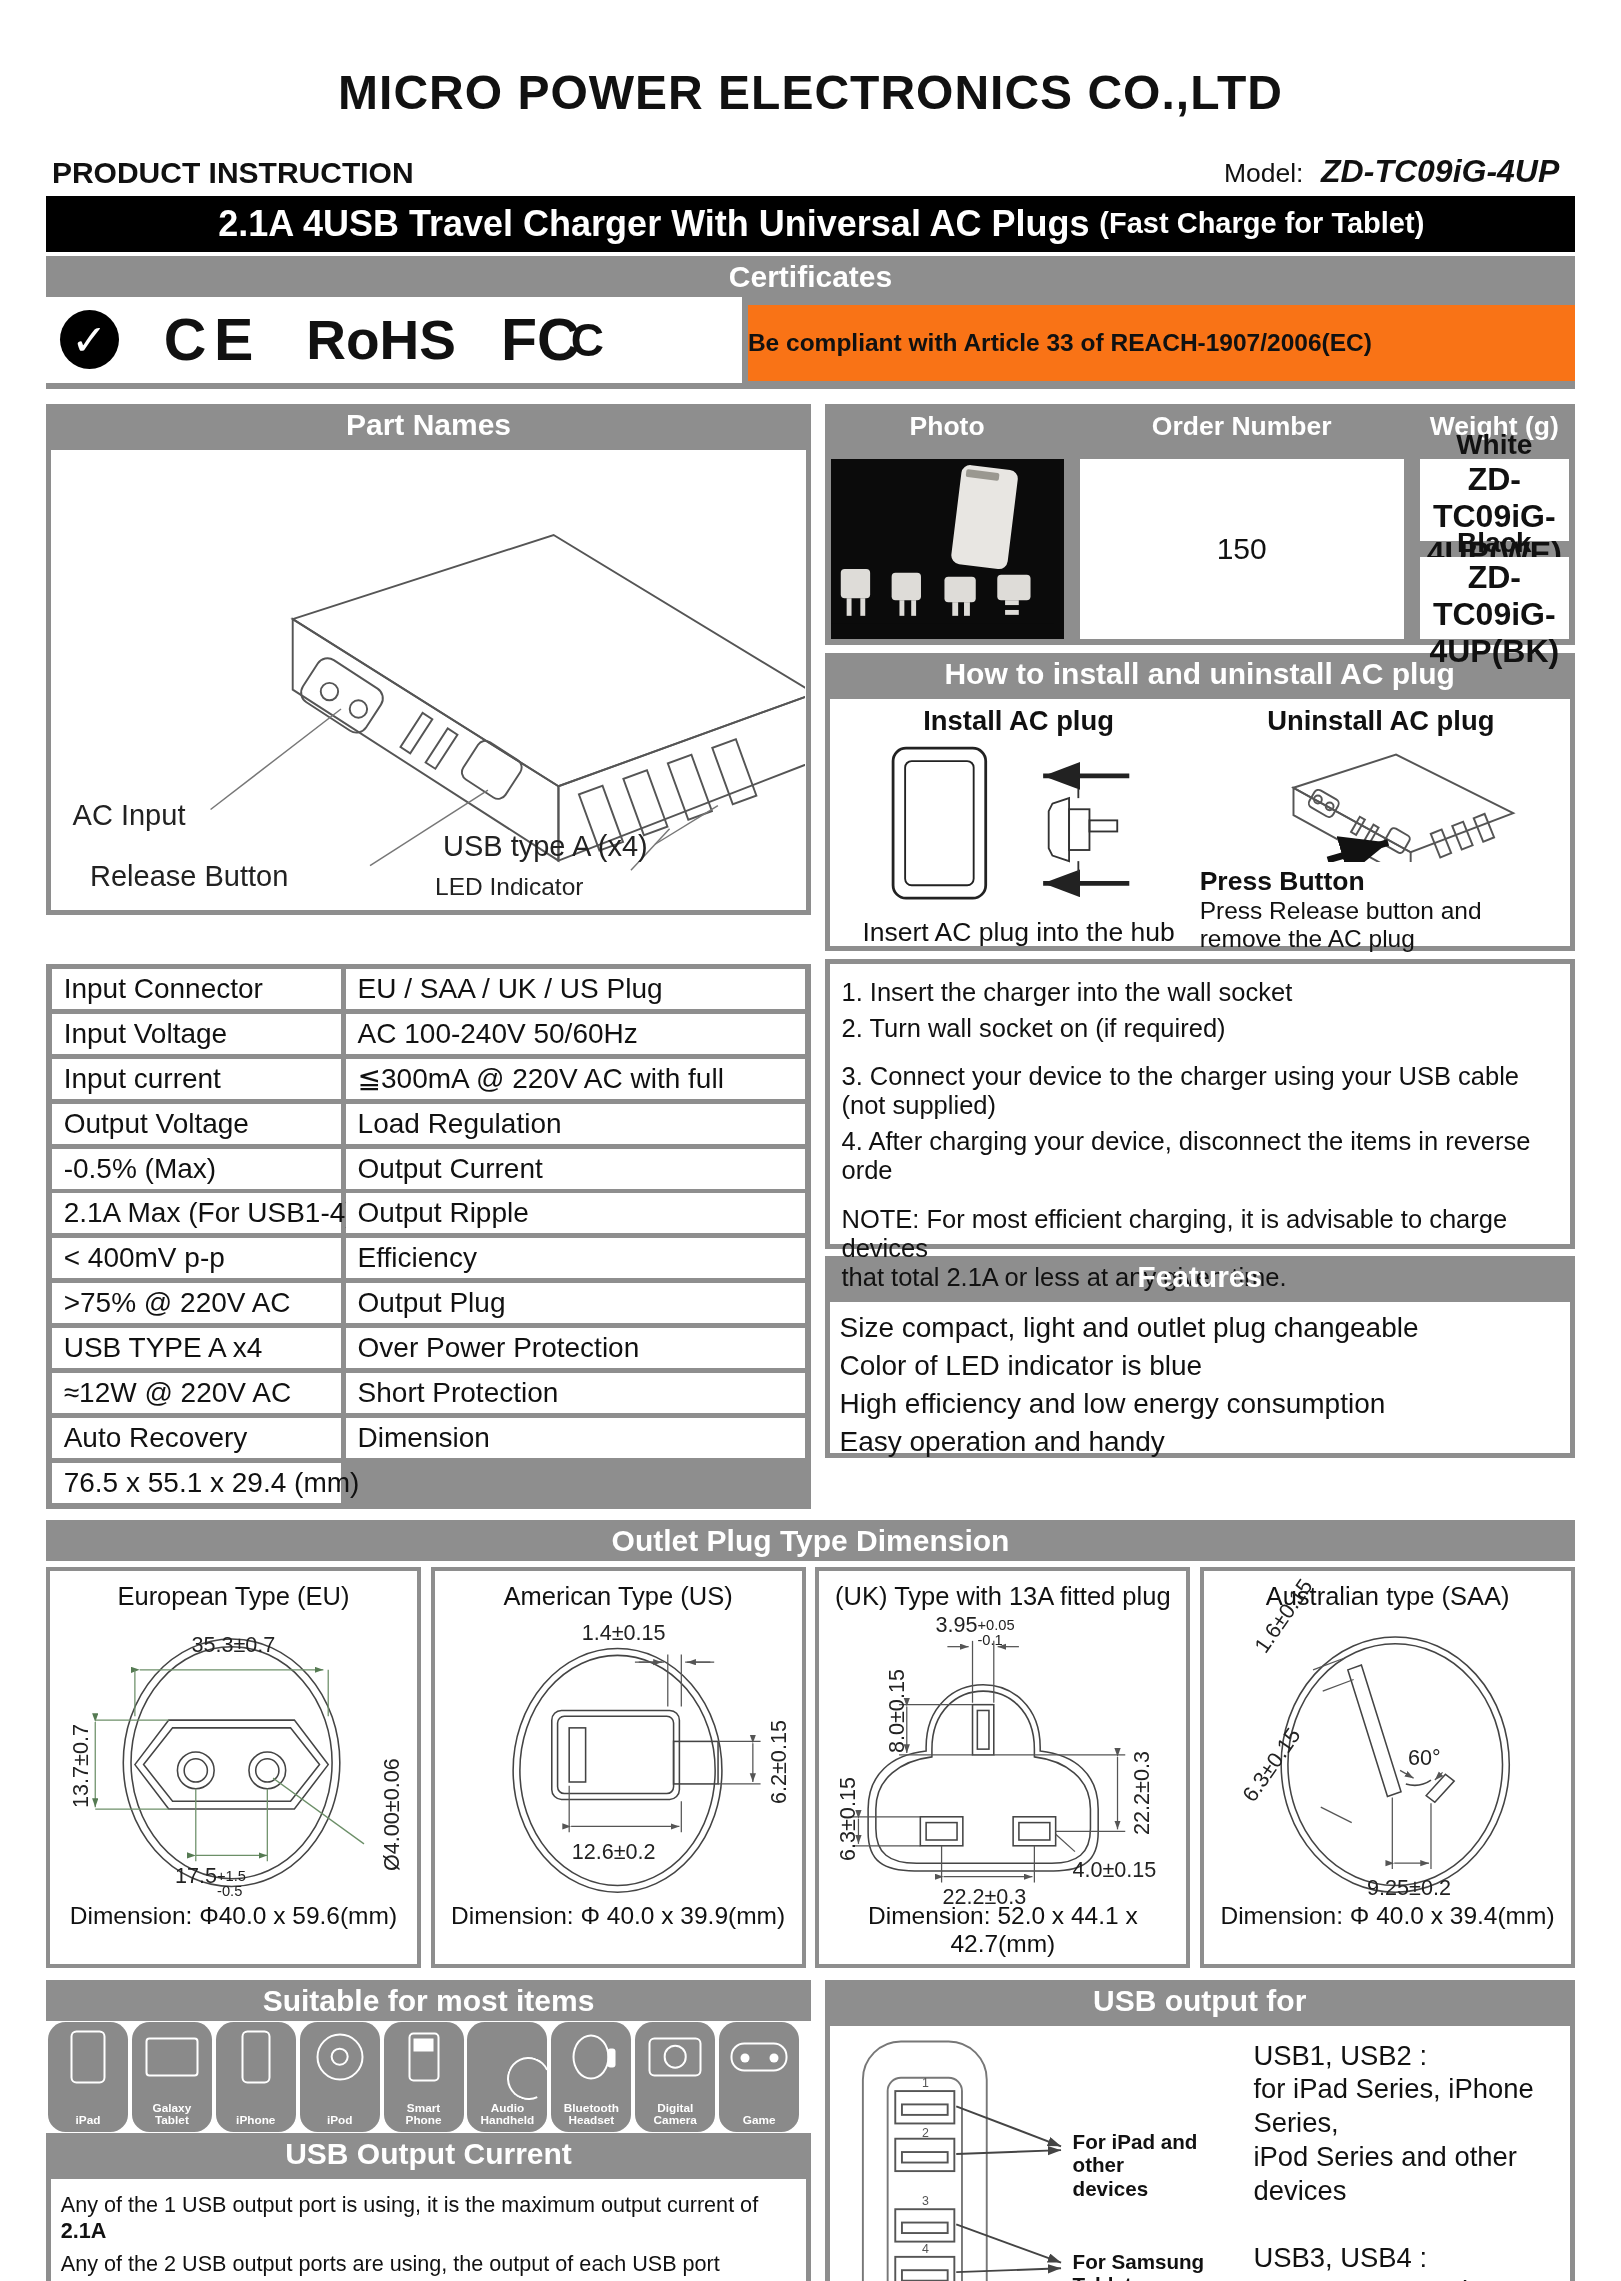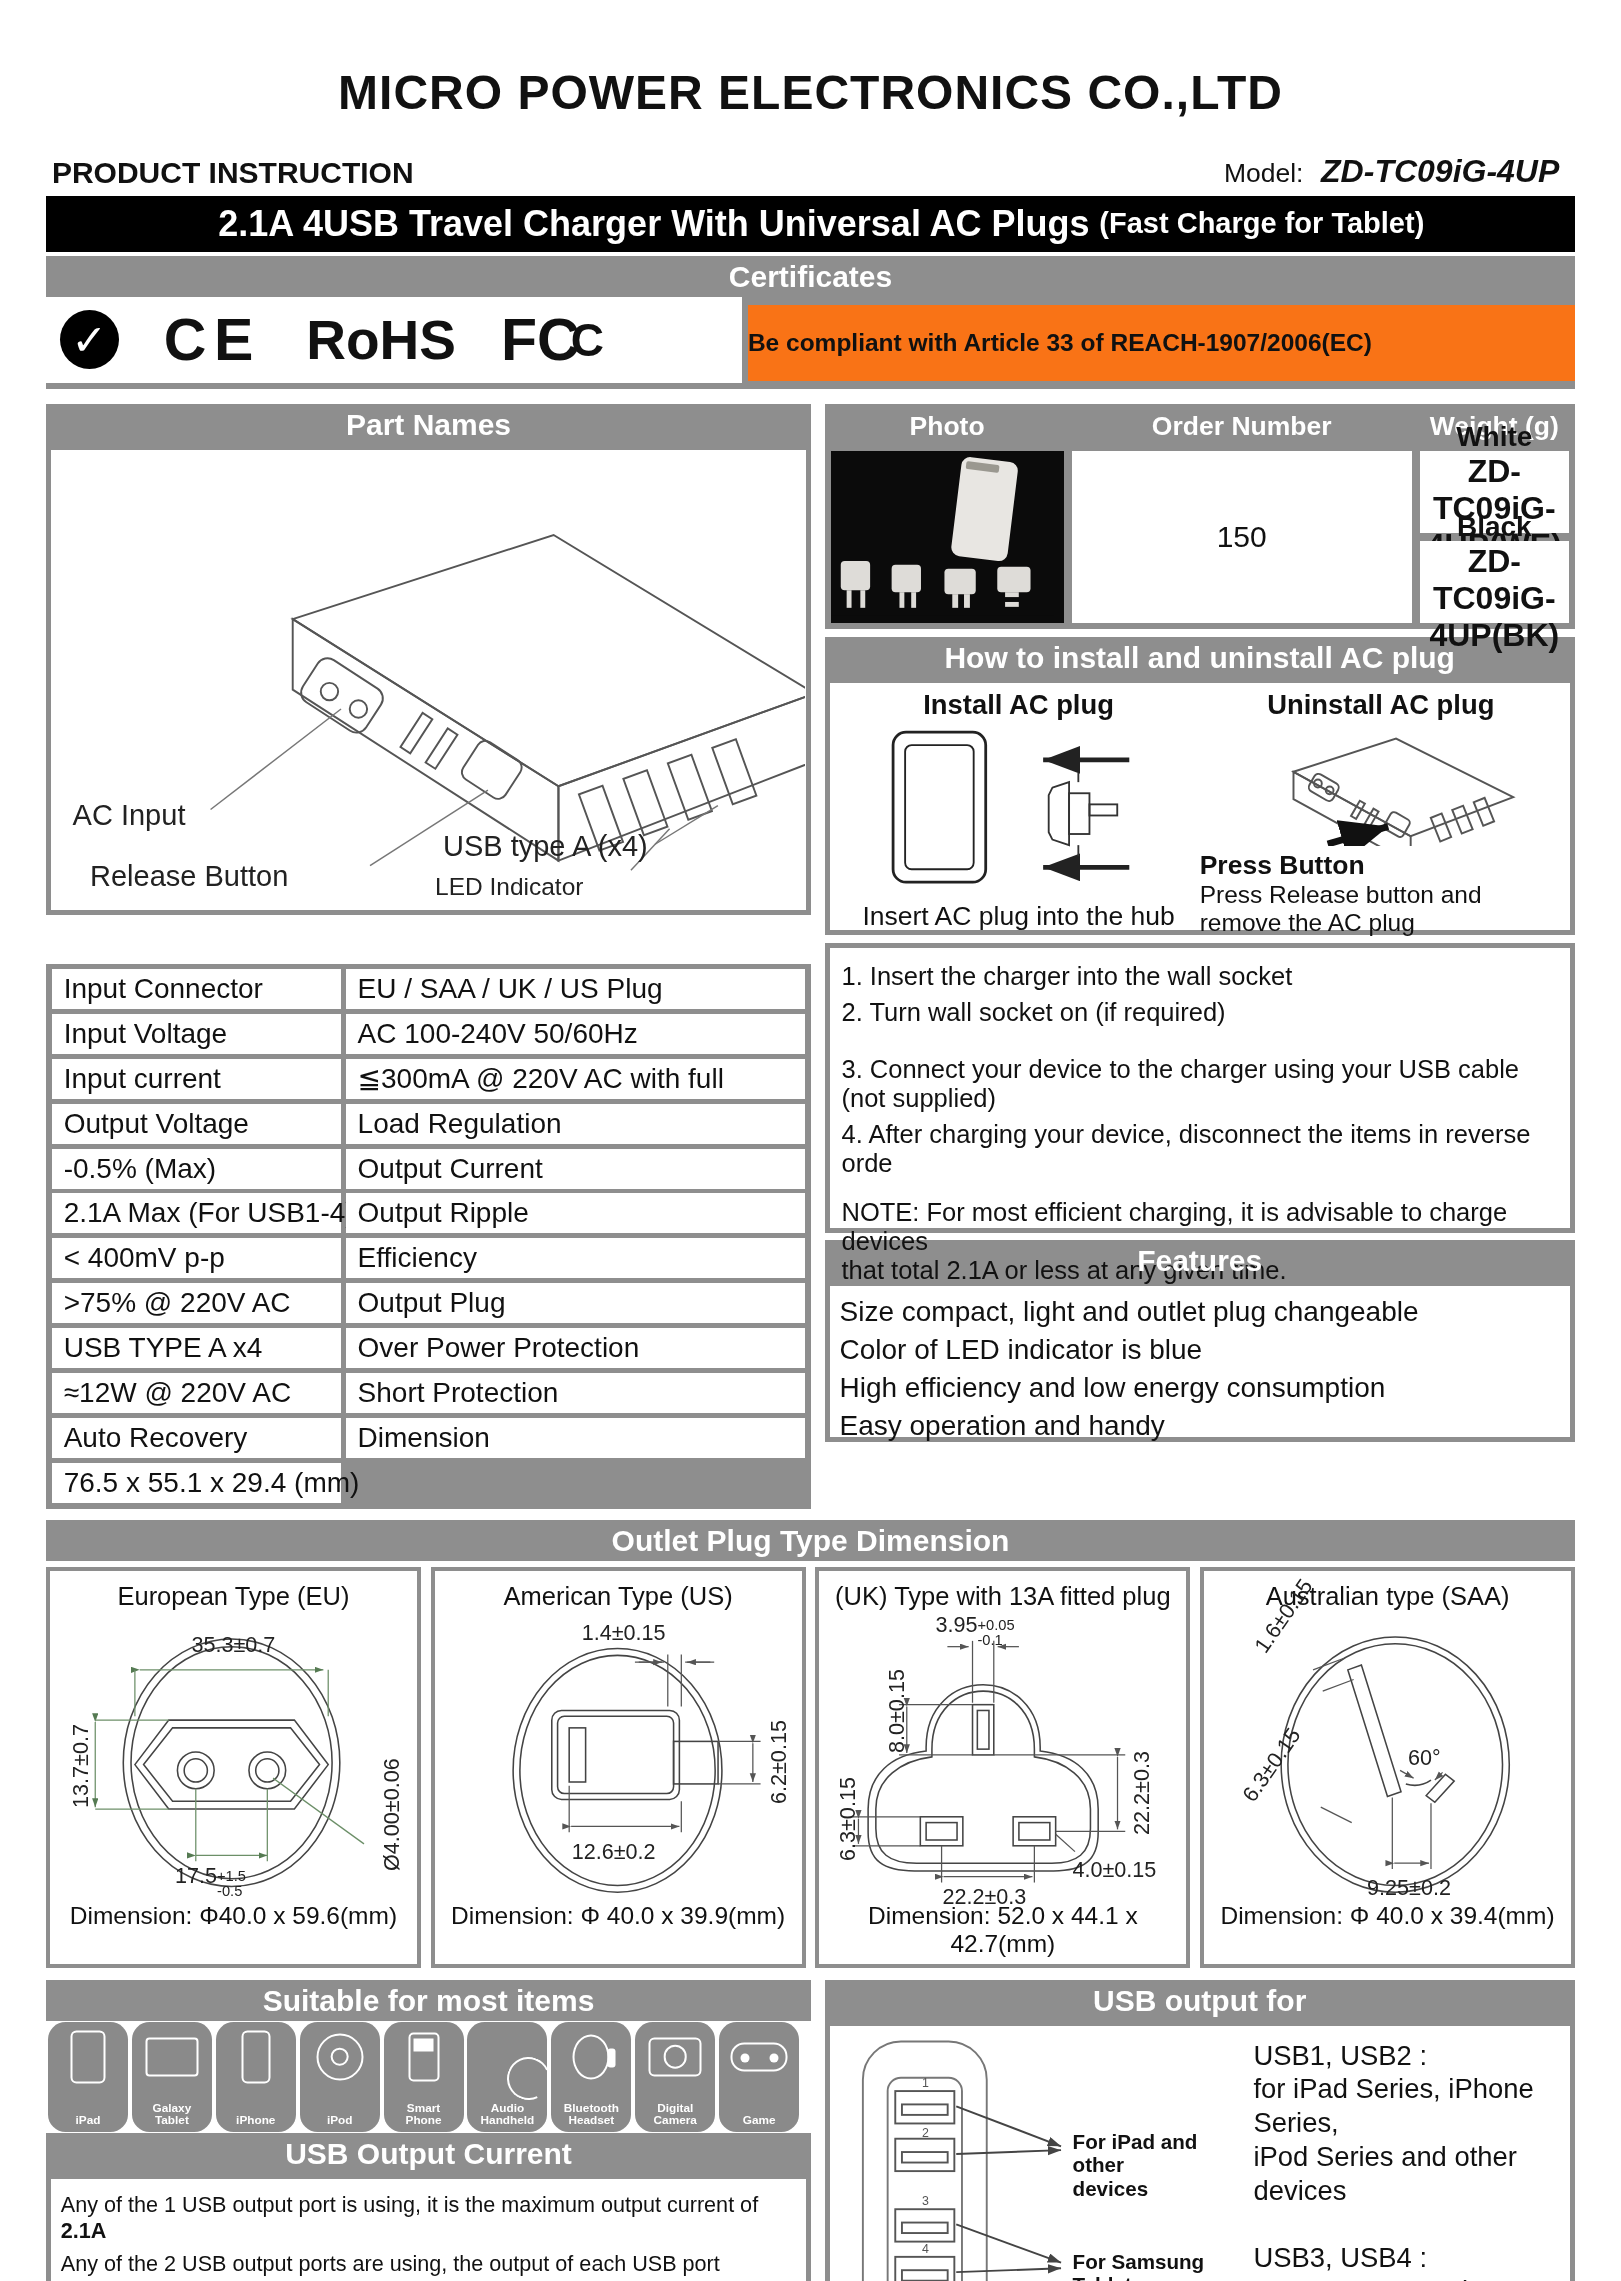--- a/index.html
+++ b/index.html
@@ -48,21 +48,21 @@
   .pn-box { height:470px; position:relative; }
   .pn-label { position:absolute; font-size:29px; color:#222; }
 
   
   .spec-table { background:#8e8e8e; padding:5.9px; display:grid;
     grid-template-columns:289px 1fr; gap:4.9px; margin-top:7.8px; }
   .spec-table div { background:#fff; font-size:28px; line-height:36px; padding:2px 0 2px 11.8px; white-space:nowrap; }
 
   
   .order-table { background:#8e8e8e; padding:5.9px; display:grid;
-    grid-template-columns:233px 1fr 149px; grid-template-rows:33px 82px 82px; gap:8px; }
+    grid-template-columns:233px 1fr 149px; grid-template-rows:33px 82px 82px; gap:16px; }
   .order-table .hd { background:transparent; color:#fff; font-weight:bold; font-size:26.5px;
     display:flex; align-items:center; justify-content:center; }
   .photo-cell { grid-row:2 / span 2; background:#0b0b0b; }
   .order-cell { background:#fff; text-align:center; display:flex; flex-direction:column; justify-content:center; }
   .order-cell .cname { font-size:28px; font-weight:bold; }
   .order-cell .cnum { font-size:32px; font-weight:bold; }
   .weight-cell { grid-row:2 / span 2; background:#fff; display:flex; align-items:center;
     justify-content:center; font-size:30px; }
 
   
@@ -321,21 +321,21 @@
           </svg>
           <div class="press-btn">Press Button</div>
           <div class="press-cap ml">Press Release button and
 remove the AC plug</div>
         </div>
       </div>
 
       <div class="gap8"></div>
       <div class="gbox charge-box">
         <p class="ml">1. Insert  the charger into the  wall socket</p>
-        <p class="ml" style="margin-bottom:28px;">2. Turn wall socket on (if required)</p>
+        <p class="ml" style="margin-bottom:19px;">2. Turn wall socket on (if required)</p>
         <p class="ml">3. Connect your device to the charger using your USB cable
     (not supplied)</p>
         <p class="ml" style="margin-bottom:19.6px;">4. After charging your device, disconnect the items in reverse orde</p>
         <p class="ml">NOTE: For most efficient charging, it is advisable to charge devices
           that  total 2.1A or less at any given time.</p>
       </div>
 
       <div class="gap8"></div>
       <div class="banner">Features</div>
       <div class="gbox features-box">

